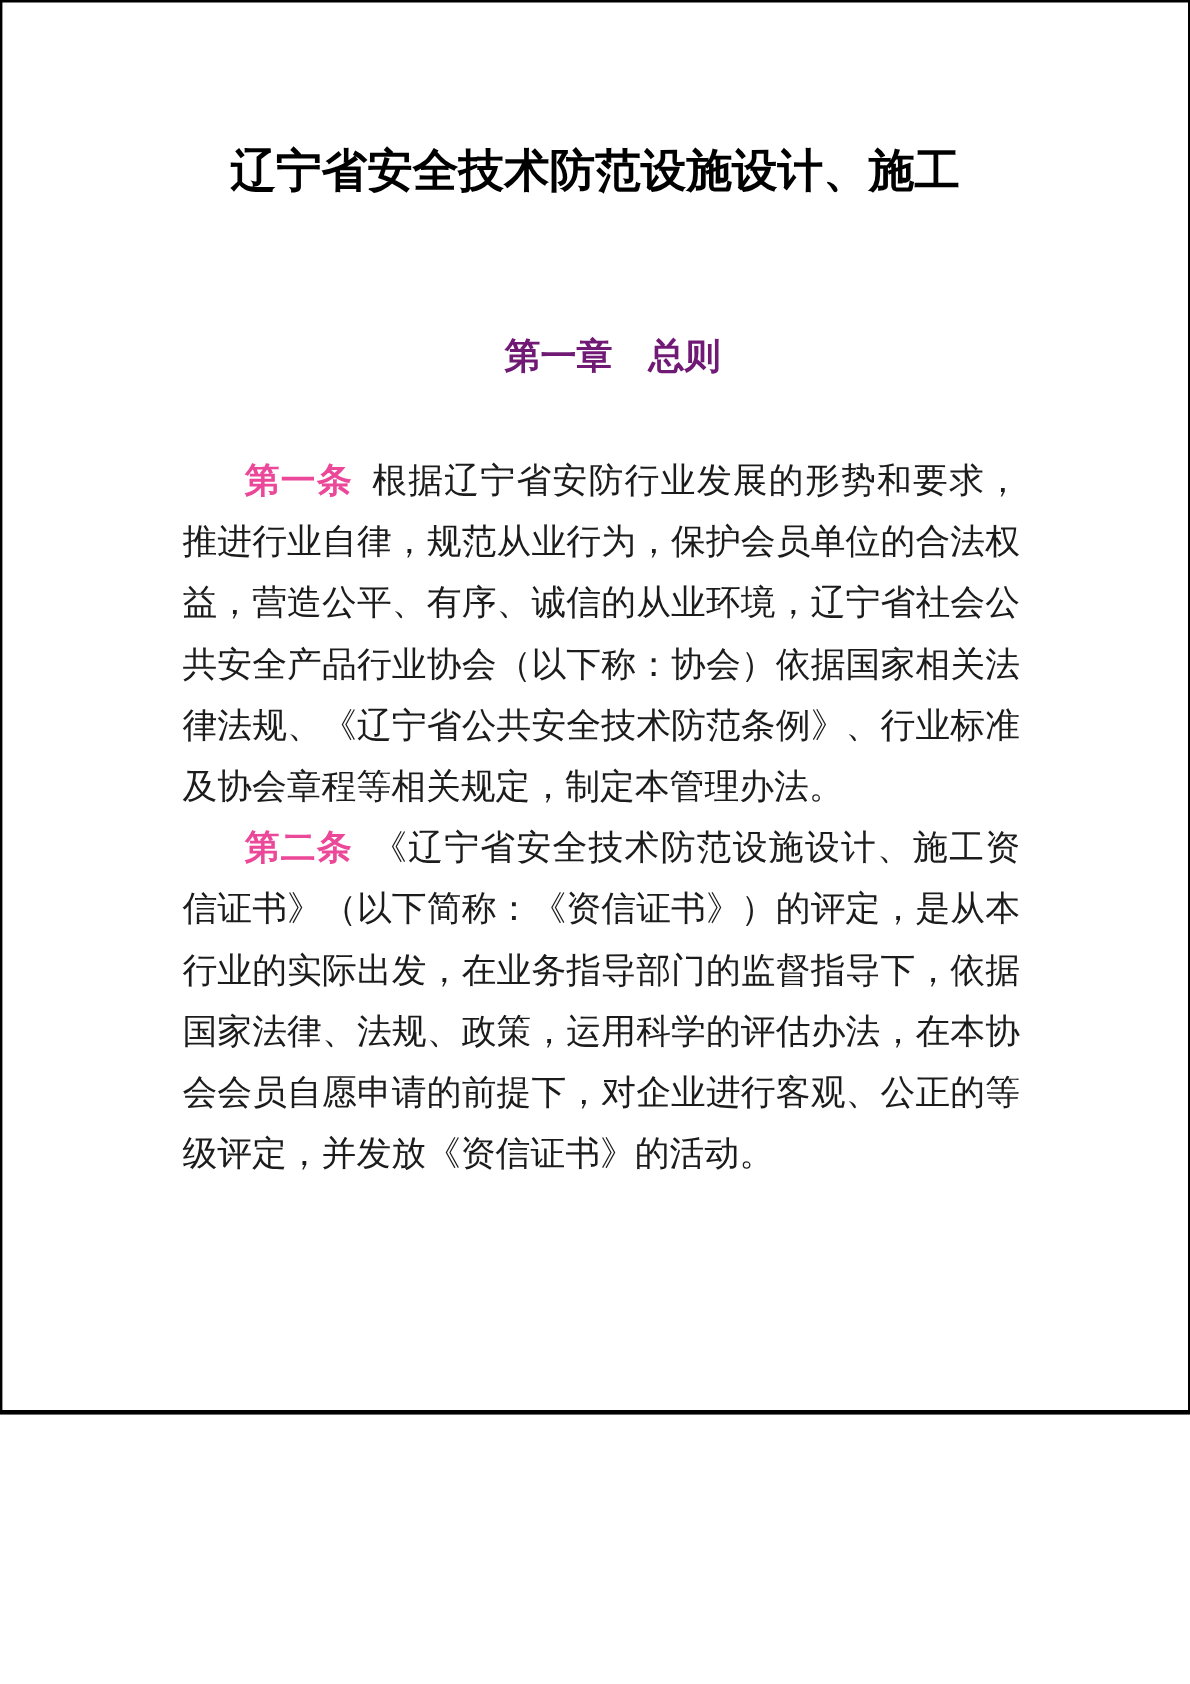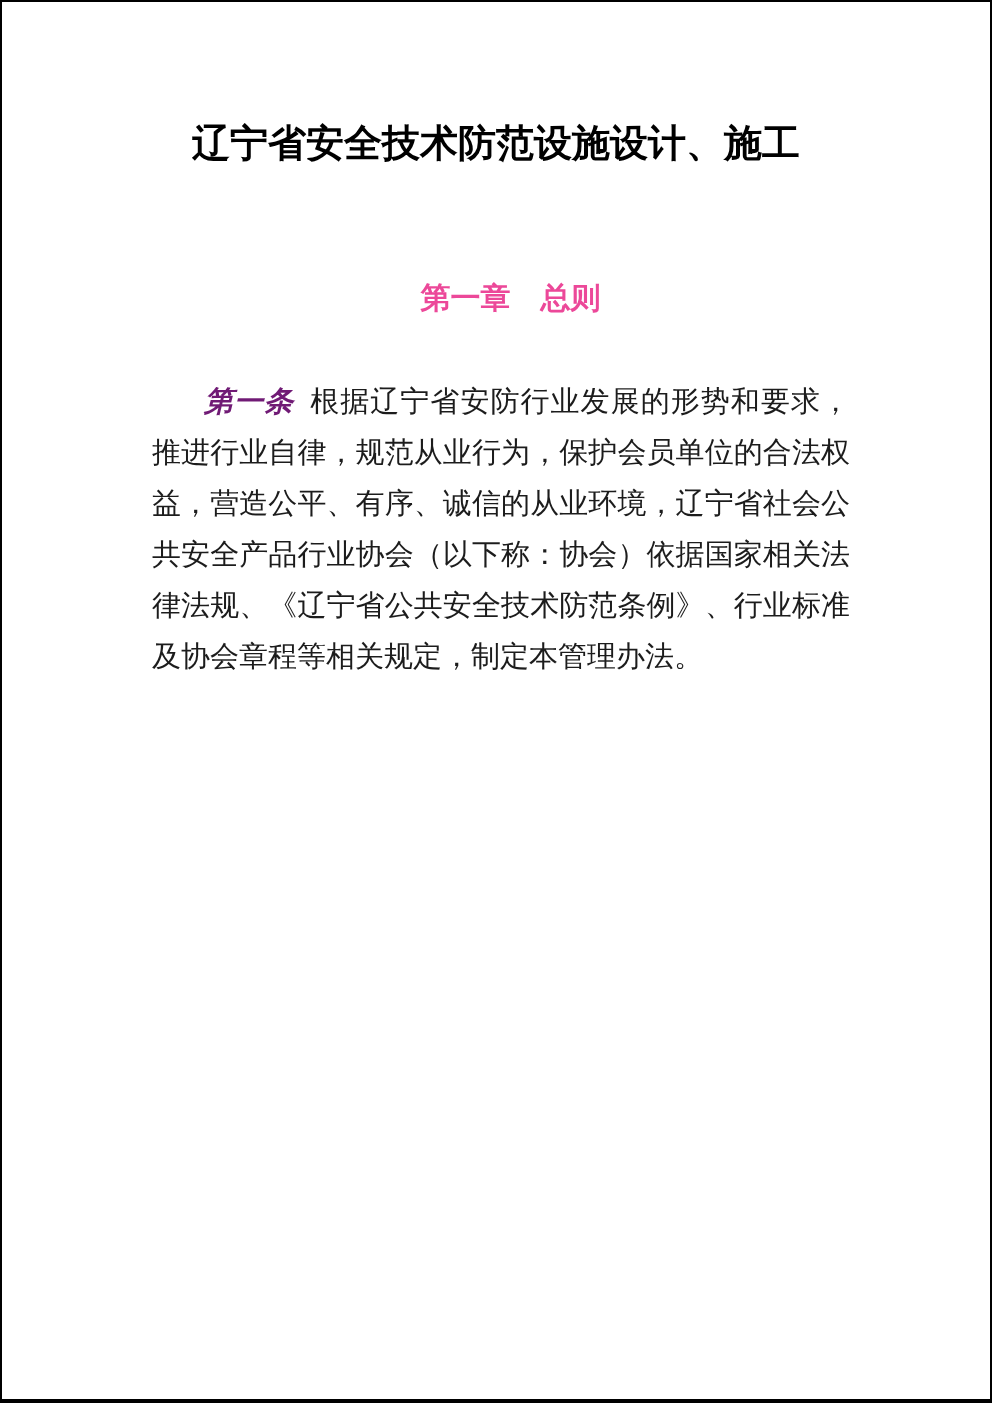--- a/index.html
+++ b/index.html
@@ -3,21 +3,21 @@
 <meta charset="utf-8">
 <style>
   html, body {
     margin: 0;
     padding: 0;
     background: #ffffff;
   }
   .page {
     position: relative;
     width: 992px;
-    height: 1403px;
+    height: 1179px;
     box-sizing: border-box;
     background: #ffffff;
     border: 2px solid #000000;
     border-bottom-width: 4px;
     overflow: hidden;
     font-family: "Liberation Serif", "DejaVu Serif", serif;
     color: #1c1c1c;
   }
   .doc-title {
     margin-top: 112px;
@@ -28,59 +28,61 @@
     color: #000000;
     letter-spacing: 0px;
   }
   .chapter-heading {
     margin-top: 106px;
     text-align: center;
     font-size: 30px;
     line-height: 40px;
     font-weight: bold;
     font-family: "Liberation Sans", "DejaVu Sans", sans-serif;
-    color: #ec4899;
+    color: #701a75;
     padding-left: 29px;
   }
   .body-block {
     margin-top: 58px;
     margin-left: 150px;
     width: 698px;
   }
   .article {
     margin: 0;
     font-size: 29px;
     line-height: 51px;
     text-align: justify;
     text-justify: inter-character;
     text-indent: 52px;
     color: #1c1c1c;
   }
   .article-label {
     font-weight: bold;
     font-family: "Liberation Sans", "DejaVu Sans", sans-serif;
-    color: #701a75;
+    color: #ec4899;
     margin-right: 16px;
-    font-style: italic;
   }
 </style>
 </head>
 <body>
 
 <div class="page">
 
   <div class="doc-title">
     <div>辽宁省安全技术防范设施设计、施工</div>
   </div>
 
   <div class="chapter-heading">第一章　总则</div>
 
   <div class="body-block">
 
     <p class="article">
       <span class="article-label">第一条</span><span>根据辽宁省安防行业发展的形势和要求，推进行业自律，规范从业行为，保护会员单位的合法权益，营造公平、有序、诚信的从业环境，辽宁省社会公共安全产品行业协会（以下称：协会）依据国家相关法律法规、《辽宁省公共安全技术防范条例》、行业标准及协会章程等相关规定，制定本管理办法。</span>
     </p>
 
+    <p class="article">
+      <span class="article-label">第二条</span><span>《辽宁省安全技术防范设施设计、施工资信证书》（以下简称：《资信证书》）的评定，是从本行业的实际出发，在业务指导部门的监督指导下，依据国家法律、法规、政策，运用科学的评估办法，在本协会会员自愿申请的前提下，对企业进行客观、公正的等级评定，并发放《资信证书》的活动。</span>
+    </p>
 
 
   </div>
 
 </div>
 
 </body></html>

